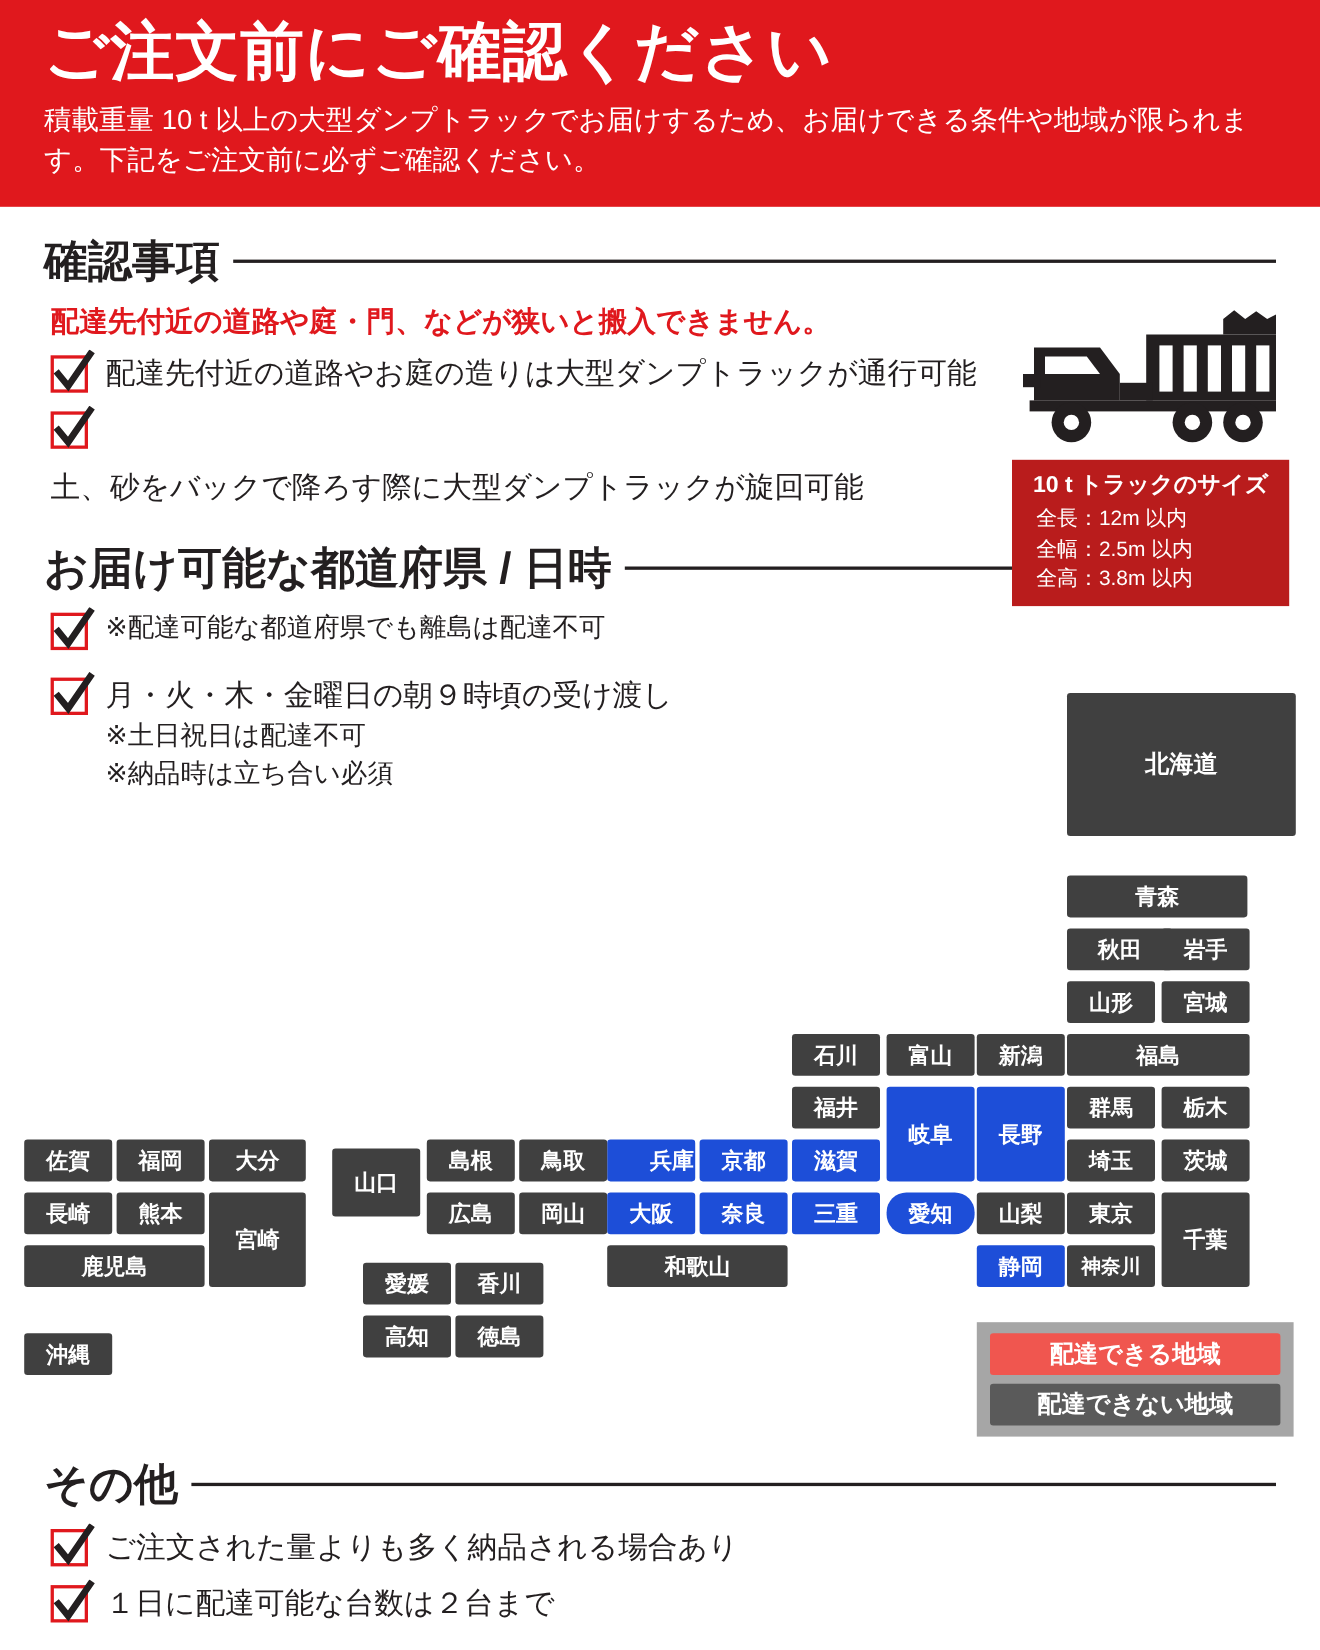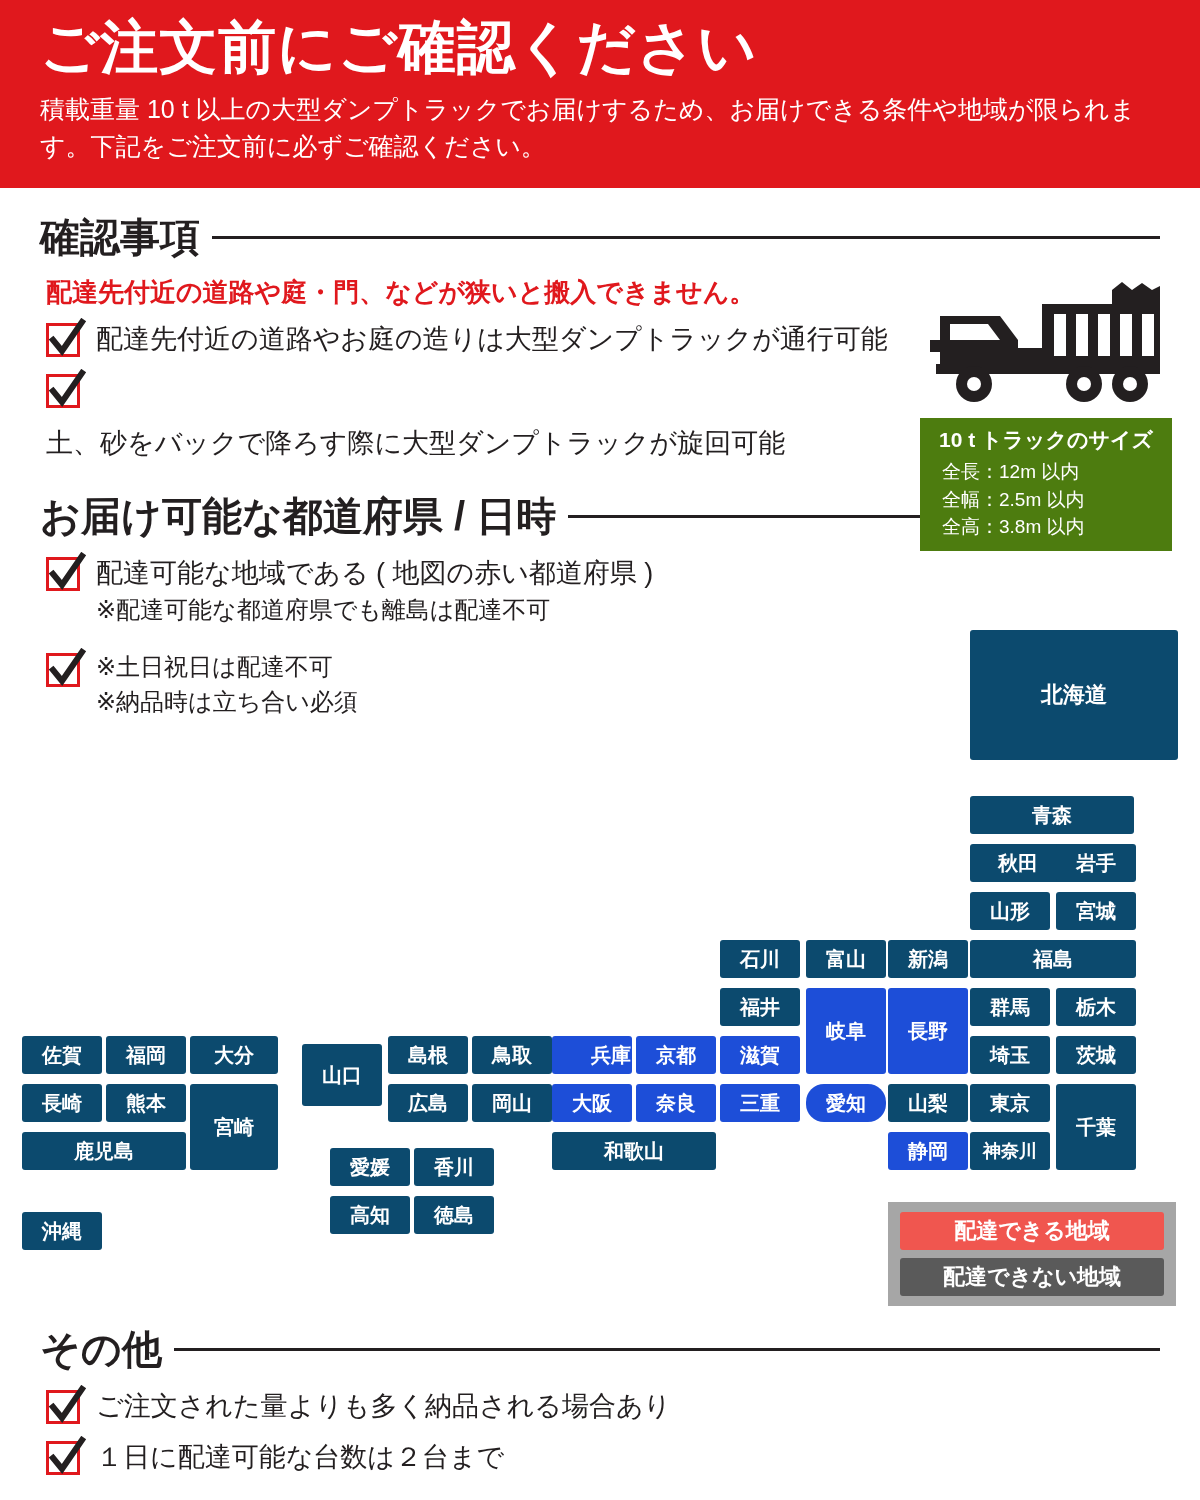--- a/index.html
+++ b/index.html
@@ -93,21 +93,21 @@
 
   
   .truck-box {
     position: absolute;
     right: 28px;
     top: 278px;
     width: 252px;
   }
   .truck-art { display:block; margin: 0 auto; }
   .truck-spec {
-    background: #4d7c0f;
+    background: #b91c1c;
     color: #ffffff;
     padding: 8px 0 10px 0;
     text-align: center;
   }
   .truck-spec .tt {
     font-size: 21px;
     font-weight: bold;
     margin-bottom: 4px;
   }
   .truck-spec .line {
@@ -121,21 +121,21 @@
   .map-wrap {
     position: absolute;
     left: 0;
     top: 620px;
     width: 1200px;
     height: 680px;
     pointer-events: none;
   }
   .pref {
     position: absolute;
-    background: #0c4a6e;
+    background: #404040;
     color: #ffffff;
     font-size: 20px;
     font-weight: bold;
     display: flex;
     align-items: center;
     justify-content: center;
     border-radius: 3px;
     pointer-events: auto;
     box-sizing: border-box;
   }
@@ -241,32 +241,32 @@
     <div class="rule"></div>
   </div>
 
   <div class="check-row">
     <div class="chk">
       <svg width="40" height="44" viewBox="0 0 40 44">
           <path d="M6 22 L15 33 L35 4" stroke="#231f20" stroke-width="6" fill="none" stroke-linecap="square"></path>
         </svg>
     </div>
     <div class="check-text">
-      <span>配達可能な地域である ( 地図の赤い都道府県 )</span>
       <span class="small">※配達可能な都道府県でも離島は配達不可</span>
     </div>
   </div>
 
   <div class="check-row" style="margin-top:22px;">
     <div class="chk">
       <svg width="40" height="44" viewBox="0 0 40 44">
           <path d="M6 22 L15 33 L35 4" stroke="#231f20" stroke-width="6" fill="none" stroke-linecap="square"></path>
         </svg>
     </div>
     <div class="check-text">
+      <span>月・火・木・金曜日の朝９時頃の受け渡し</span>
       <span class="small">※土日祝日は配達不可</span>
       <span class="small">※納品時は立ち合い必須</span>
     </div>
   </div>
 </div>
 
 <div class="map-wrap">
   <div id="pref-container">
       <div class="pref" style="left: 970px; top: 10px; width: 208px; height: 130px; font-size: 22px;">北海道</div>
       <div class="pref" style="left: 970px; top: 176px; width: 164px; height: 38px;">青森</div>

